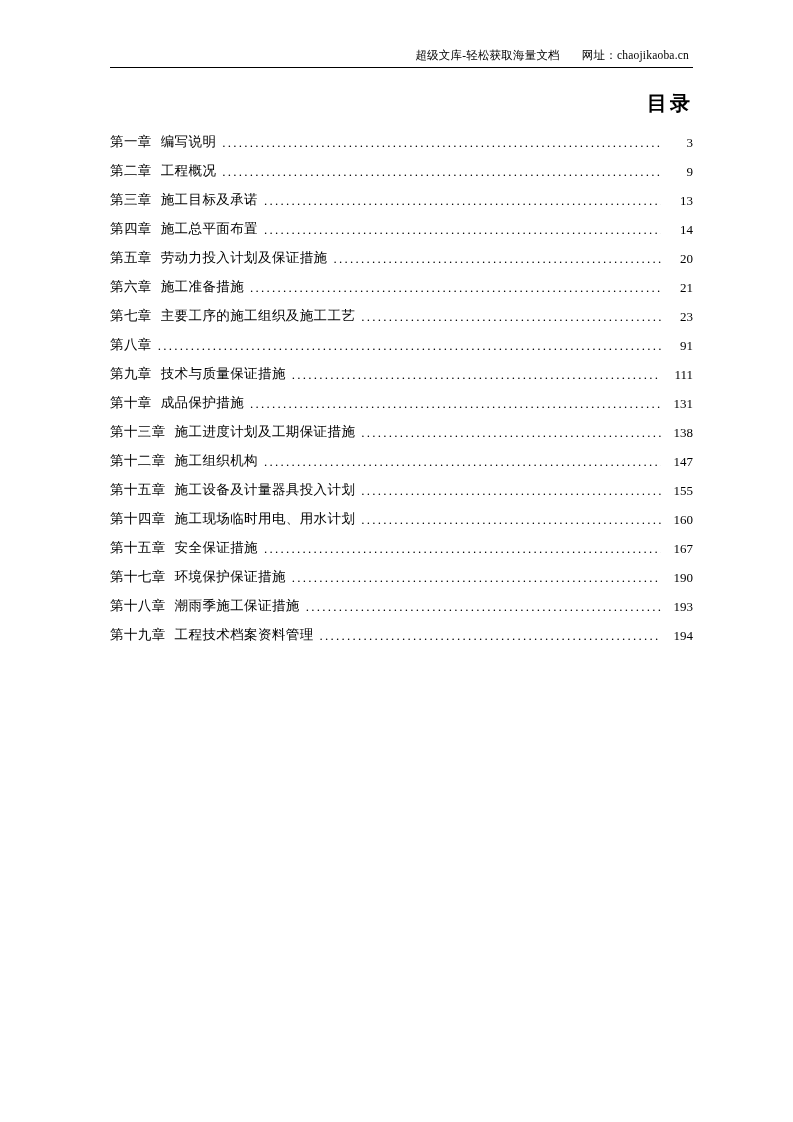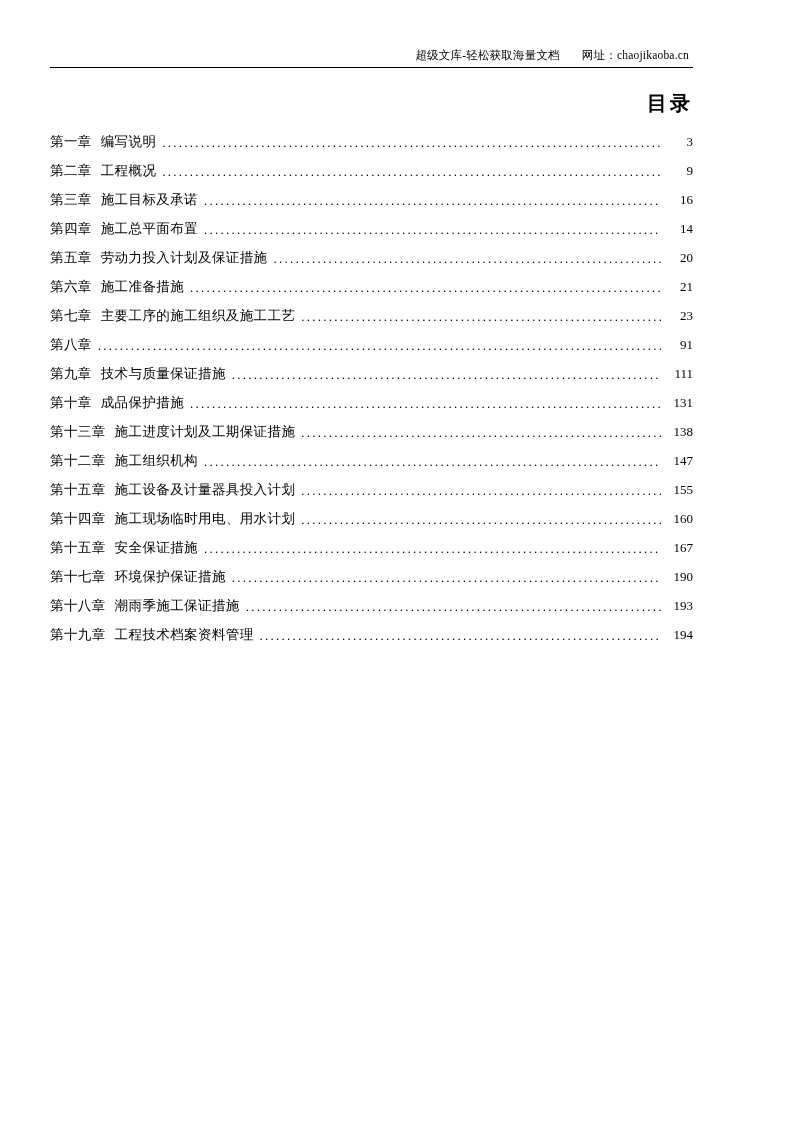--- a/index.html
+++ b/index.html
@@ -12,21 +12,21 @@
     height: 1122px;
     font-family: "Liberation Serif", "DejaVu Serif", serif;
     color: #000000;
     position: relative;
     overflow: hidden;
   }
   .page {
     width: 793px;
     height: 916px;
     box-sizing: border-box;
-    padding: 48px 100px 0 50px;
+    padding: 48px 100px 0 110px;
     position: relative;
   }
   .header {
     text-align: right;
     font-size: 11.5px;
     font-family: "Liberation Serif", "DejaVu Serif", serif;
     color: #000;
     padding-right: 4px;
     padding-bottom: 3px;
     letter-spacing: 0.2px;
@@ -46,21 +46,21 @@
     letter-spacing: 3px;
     margin-top: 22px;
     margin-bottom: 18px;
     font-family: "Liberation Serif", "DejaVu Serif", serif;
   }
   .toc {
     margin-top: 4px;
   }
   .toc-row {
     display: flex;
-    align-items: flex-start;
+    align-items: flex-end;
     font-size: 13.5px;
     line-height: 1;
     margin-bottom: 15.5px;
     white-space: nowrap;
   }
   .toc-chapter {
     flex: 0 0 auto;
     letter-spacing: 0.4px;
   }
   .toc-titletext {
@@ -114,21 +114,21 @@
       <div class="toc-row">
         <span class="toc-chapter">第二章</span>
         <span class="toc-titletext">工程概况</span>
         <span class="toc-dots"></span>
         <span class="toc-page">9</span>
       </div>
       <div class="toc-row">
         <span class="toc-chapter">第三章</span>
         <span class="toc-titletext">施工目标及承诺</span>
         <span class="toc-dots"></span>
-        <span class="toc-page">16</span>
+        <span class="toc-page">13</span>
       </div>
       <div class="toc-row">
         <span class="toc-chapter">第四章</span>
         <span class="toc-titletext">施工总平面布置</span>
         <span class="toc-dots"></span>
         <span class="toc-page">14</span>
       </div>
       <div class="toc-row">
         <span class="toc-chapter">第五章</span>
         <span class="toc-titletext">劳动力投入计划及保证措施</span>

